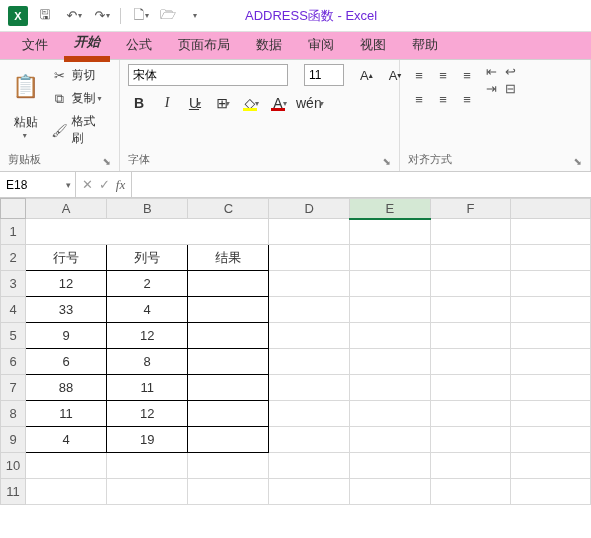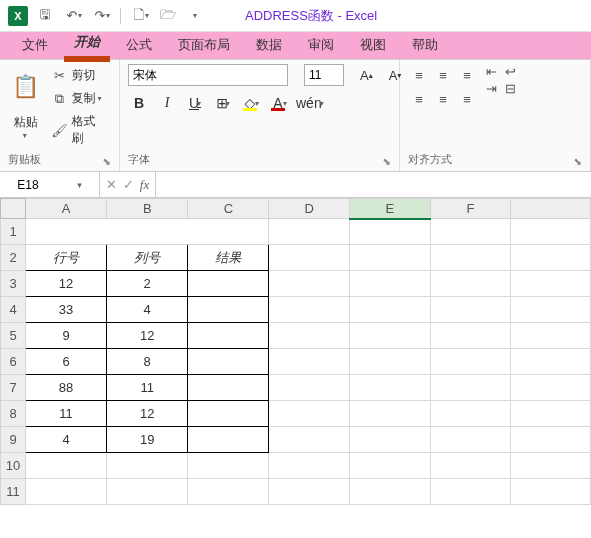--- a/index.html
+++ b/index.html
@@ -39,42 +39,42 @@
     .color-swatch { width: 14px; height: 3px; background: #c00; margin-top: -3px; }
     .fill-swatch { width: 14px; height: 3px; background: #ffff00; margin-top: -3px; }
     .dd { font-size: 8px; color: #666; margin-left: -2px; }
     
     .align-grid { display: grid; grid-template-columns: repeat(3, 22px); grid-template-rows: repeat(2, 22px); gap: 2px; }
     .abtn { display: flex; align-items: center; justify-content: center; cursor: pointer; font-size: 13px; color: #555; }
     .align-extra { display: flex; flex-direction: column; gap: 2px; margin-left: 4px; }
     
     
     .fbar { height: 26px; border-bottom: 1px solid #ccc; display: flex; align-items: stretch; }
-    .namebox { width: 100px; border-right: 1px solid #ccc; display: flex; align-items: center; padding: 0 6px; justify-content: center; }
+    .namebox { width: 76px; border-right: 1px solid #ccc; display: flex; align-items: center; padding: 0 6px; justify-content: space-between; }
     .namebox input { border: none; width: 60px; font-size: 12px; outline: none; }
     .nb-dd { font-size: 9px; color: #666; cursor: pointer; }
     .fbar-btns { display: flex; align-items: center; padding: 0 6px; gap: 6px; border-right: 1px solid #ccc; color: #999; }
     .fbar-btns span { cursor: pointer; font-size: 13px; }
     .fx { font-style: italic; font-family: serif; color: #666; }
     .formula-input { flex: 1; border: none; padding: 0 6px; outline: none; }
     
     
     .grid-wrap { position: relative; overflow: hidden; height: 340px; }
     table.sheet { border-collapse: collapse; table-layout: fixed; }
     .sheet th, .sheet td { border: 1px solid #d4d4d4; font-size: 13px; font-weight: normal; text-align: center; vertical-align: middle; }
     .sheet .corner { width: 26px; height: 20px; background: #eee; border: 1px solid #bbb; }
     .sheet .colh { height: 20px; background: #eee; color: #555; width: 88px; }
     .sheet .colh.sel { background: #d4e8d4; border-bottom: 2px solid #107c41; }
     .sheet .rowh { width: 26px; background: #eee; color: #555; height: 26px; }
     .sheet td { height: 26px; background: #fff; width: 88px; }
     .sheet td.void { border: 1px solid #d9d9d9; }
     
     
     .dt-title { background: #8e8e8e; color: #fff; font-size: 19px; font-weight: bold; border: 1px solid #000; }
-    .dt-head { border: 1px solid #000 !important; font-size: 14px; font-style: italic; }
+    .dt-head { border: 1px solid #000 !important; font-size: 14px; }
     .dt-cell { border: 1px solid #000 !important; font-size: 14px; }
   </style>
 </head>
 <body>
 
 <div class="qat">
   <div class="excel-icon">X</div>
   <div class="qat-btn">
       <span class="ic">🖫</span>
     </div>

